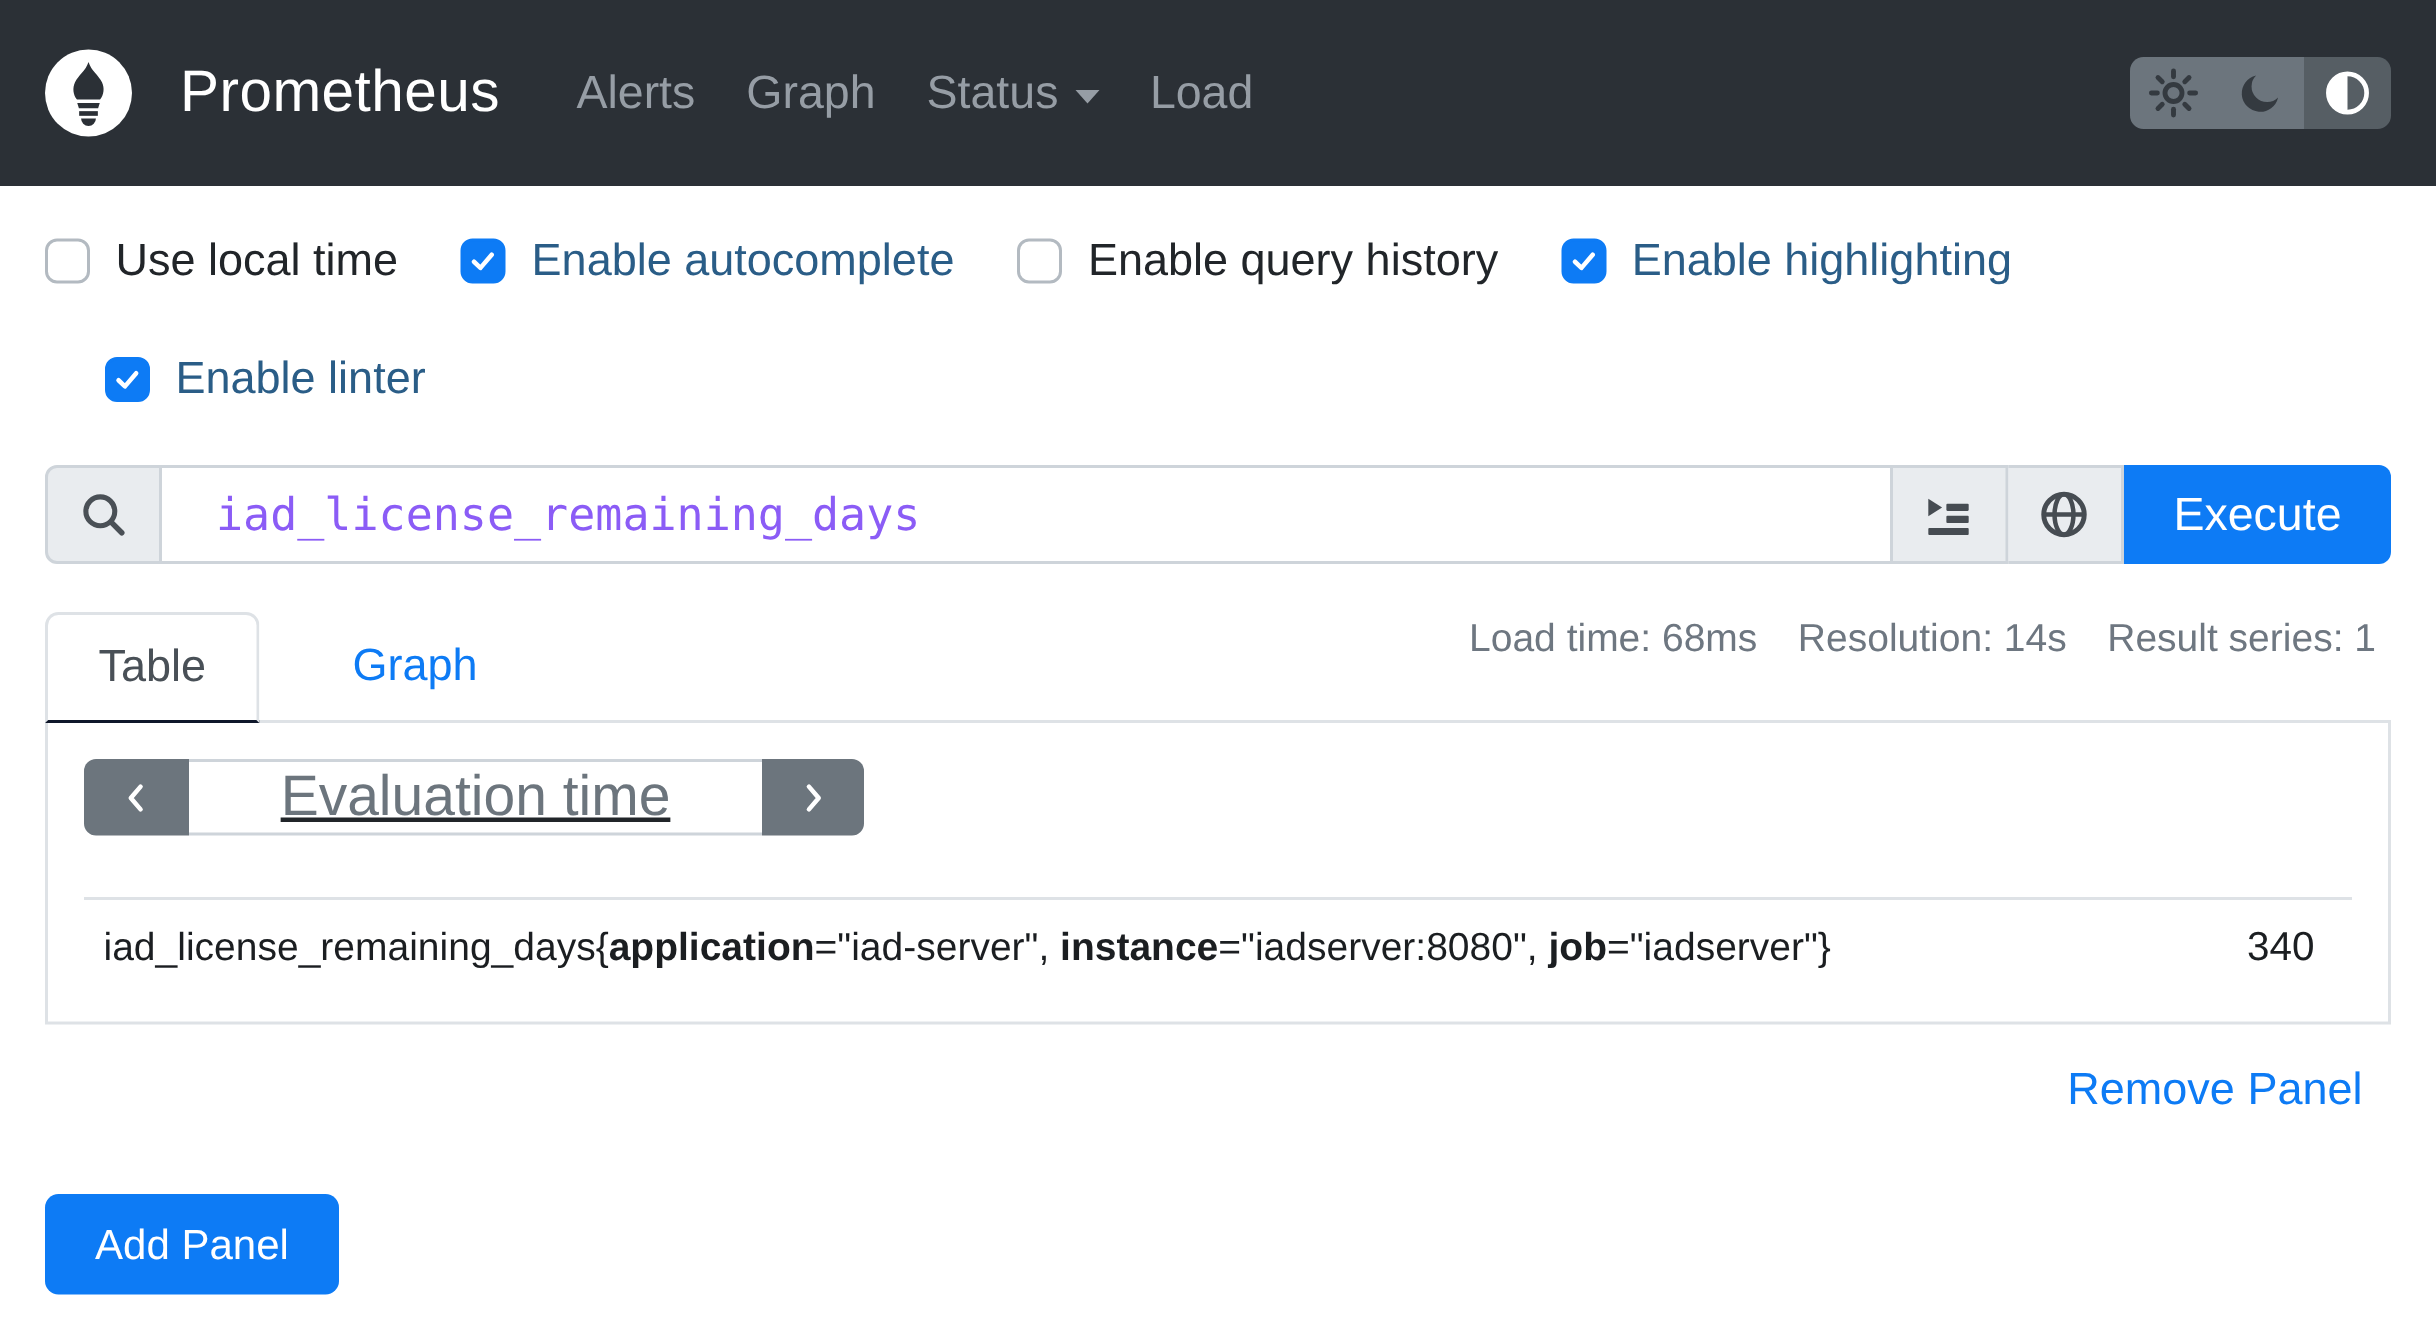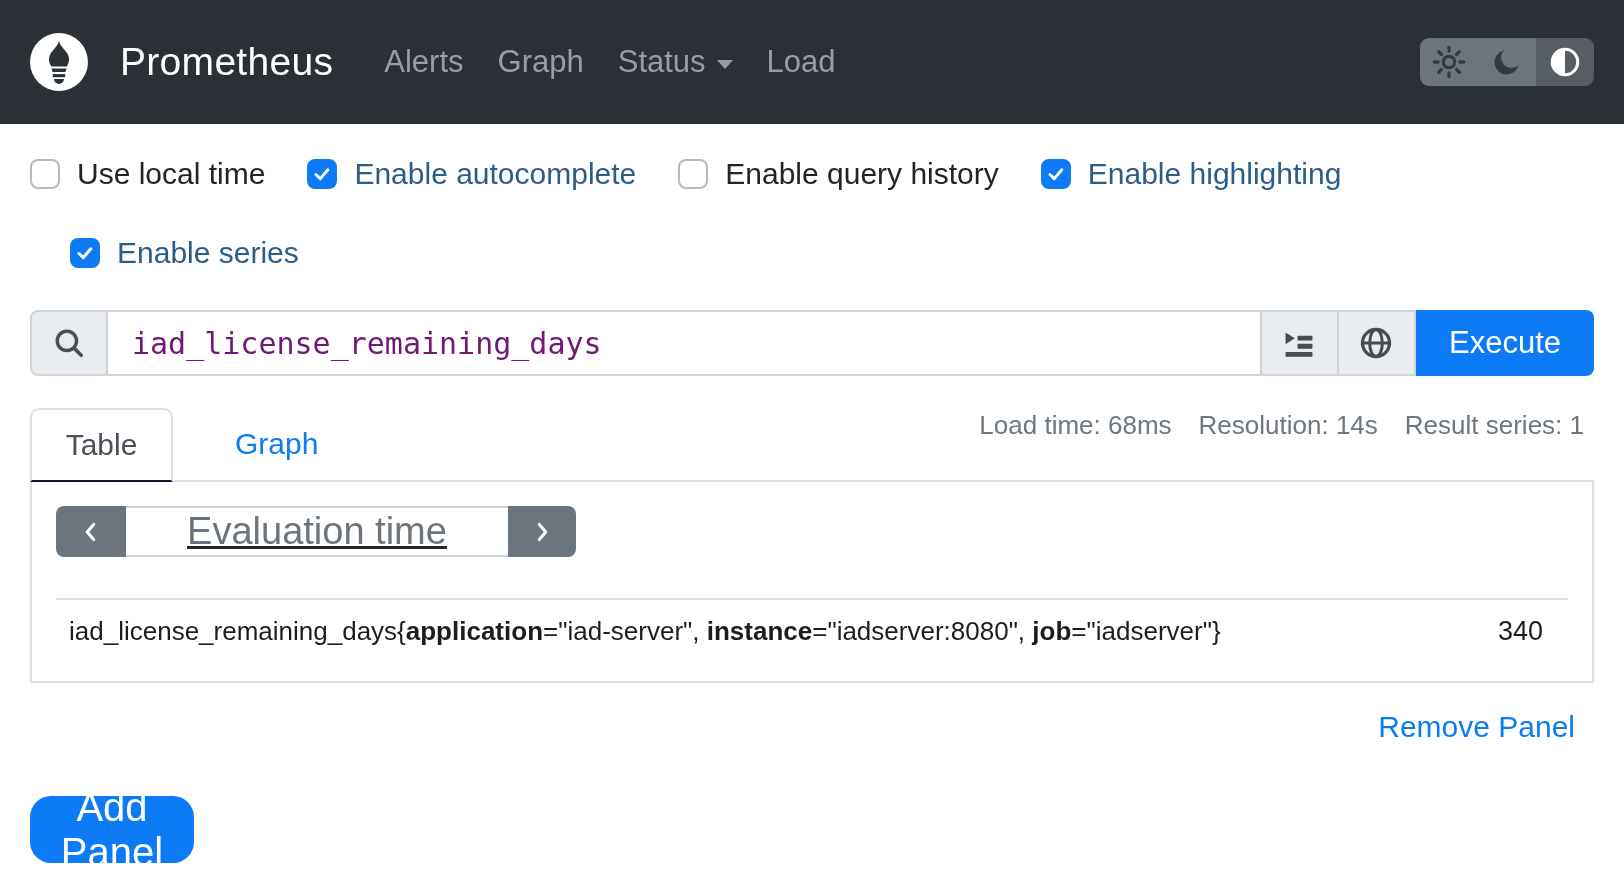--- a/index.html
+++ b/index.html
@@ -34,21 +34,21 @@
   .chk .box{width:30px;height:30px;border:2px solid #b3bac1;border-radius:8px;background:#fff;display:flex;align-items:center;justify-content:center;flex:none;}
   .chk .box svg{display:none;}
   .chk.checked .box{background:var(--accent);border-color:var(--accent);}
   .chk.checked .box svg{display:block;}
   .chk .lbl{margin-left:17px;color:var(--text);}
   .chk.checked .lbl{color:var(--checked-label);}
 
   
   .query-bar{display:flex;margin:40px 30px 0;height:66px;}
   .q-addon{width:78px;background:#e9ecef;border:2px solid var(--border);border-radius:8px 0 0 8px;display:flex;align-items:center;justify-content:center;flex:none;}
-  .q-input{flex:1;border:2px solid var(--border);border-left:none;font-family:"DejaVu Sans Mono",monospace;font-size:30px;color:#701a75;padding:0 0 0 24px;outline:none;min-width:0;}
+  .q-input{flex:1;border:2px solid var(--border);border-left:none;font-family:"DejaVu Sans Mono",monospace;font-size:30px;color:#8b5cf6;padding:0 0 0 36px;outline:none;min-width:0;}
   .q-btn{width:77px;background:#e9ecef;border:2px solid var(--border);border-left:none;display:flex;align-items:center;justify-content:center;cursor:pointer;flex:none;}
   .execute-btn{background:var(--accent);color:#fff;border:none;border-radius:0 8px 8px 0;font-size:31px;font-weight:500;font-family:"Liberation Sans",sans-serif;padding:0 33px;cursor:pointer;flex:none;}
 
   
   .tabbar{position:relative;display:flex;align-items:stretch;margin:32px 30px 0;height:72px;}
   .tab{width:143px;background:#fff;border:2px solid var(--panel-border);border-bottom:2px solid #0f172a;border-radius:9px 9px 0 0;display:flex;align-items:center;justify-content:center;font-size:30px;color:#495057;margin-bottom:-2px;position:relative;z-index:2;cursor:pointer;}
   .tab-link{display:flex;align-items:center;margin-left:62px;font-size:30px;color:var(--accent);cursor:pointer;}
   .tab-stats{position:absolute;right:10px;top:2px;display:flex;gap:27px;font-size:26px;color:#6e7781;}
 
   
@@ -60,21 +60,21 @@
   .eval-input{flex:1;border:2px solid var(--border);border-left:none;border-right:none;text-align:center;font-size:38px;font-family:"Liberation Sans",sans-serif;color:var(--text);outline:none;min-width:0;text-decoration:underline;}
   .eval-input::placeholder{color:#6c757d;opacity:1;}
   .result-table{margin-top:41px;border-top:2px solid var(--panel-border);display:flex;align-items:center;justify-content:space-between;padding:16px 25px 18px 13px;}
   .metric-expr{font-size:26px;color:#1b1e21;}
   .metric-expr b{font-weight:700;}
   .metric-value{font-size:27px;color:#1b1e21;}
 
   .remove-row{margin:27px 49px 0 0;text-align:right;}
   .remove-link{font-size:30px;color:var(--accent);cursor:pointer;text-decoration:none;}
 
-  .add-panel-btn{margin:52px 0 0 30px;width:164px;height:67px;background:var(--accent);color:#fff;border:none;border-radius:21px;font-size:40px;font-family:"Liberation Sans",sans-serif;display:flex;align-items:center;justify-content:center;cursor:pointer;}
+  .add-panel-btn{margin:52px 0 0 30px;width:196px;height:67px;background:var(--accent);color:#fff;border:none;border-radius:9px;font-size:28px;font-family:"Liberation Sans",sans-serif;display:flex;align-items:center;justify-content:center;cursor:pointer;}
 </style>
 </head>
 <body>
 
 <div class="navbar">
   <div class="logo-circle">
     <svg width="44" height="46" viewBox="0 0 24 25">
       <path fill="#2b3036" d="M12 1.2 C11 4.4 8.3 6 7.1 8.6 C6.1 10.8 6.4 13.1 7.8 14.9 L16.2 14.9 C17.6 13.1 17.9 10.8 16.9 8.6 C15.7 6 13 4.4 12 1.2 Z"></path>
       <path fill="#2b3036" d="M7.9 16.1 L16.1 16.1 L15.5 18 L8.5 18 Z"></path>
       <rect fill="#2b3036" x="8.6" y="19.1" width="6.8" height="1.7"></rect>
@@ -158,21 +158,21 @@
       <span class="lbl">Enable highlighting</span>
     </label>
   </div>
   <div class="opts-row second">
     <label class="chk checked">
       <span class="box">
         <svg width="20" height="20" viewBox="0 0 20 20">
             <polyline points="4,10.5 8.3,14.6 15.8,5.8" fill="none" stroke="#fff" stroke-width="3" stroke-linecap="round" stroke-linejoin="round"></polyline>
           </svg>
       </span>
-      <span class="lbl">Enable series</span>
+      <span class="lbl">Enable linter</span>
     </label>
   </div>
 </div>
 
 <div class="query-bar">
   <div class="q-addon">
     <svg width="34" height="34" viewBox="0 0 24 24">
       <circle cx="10.5" cy="10.5" r="6.8" fill="none" stroke="#4a5056" stroke-width="2.4"></circle>
       <line x1="15.6" y1="15.6" x2="20.6" y2="20.6" stroke="#4a5056" stroke-width="2.6" stroke-linecap="round"></line>
     </svg>

